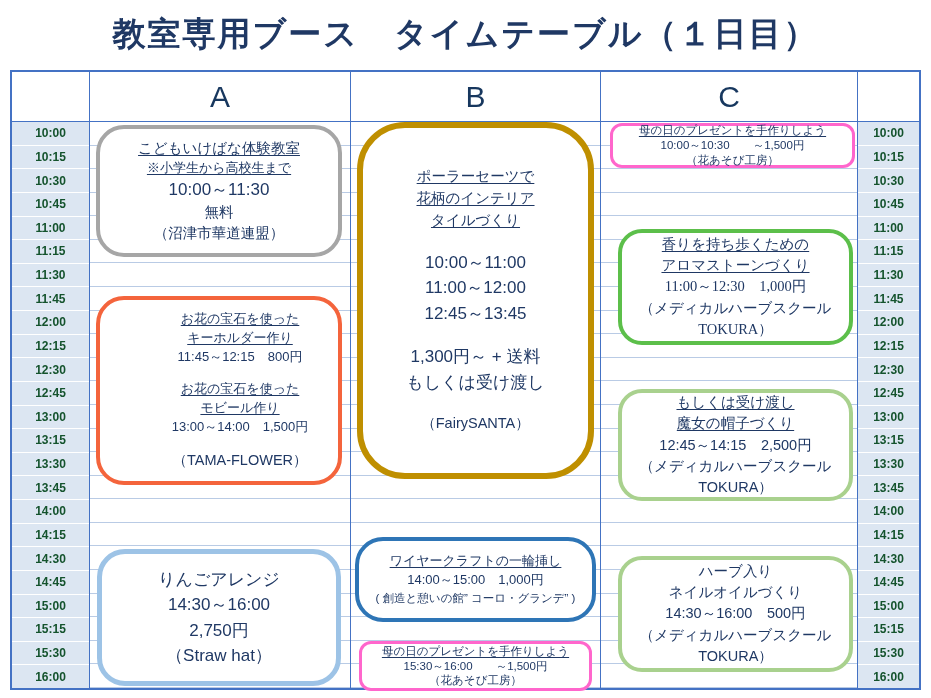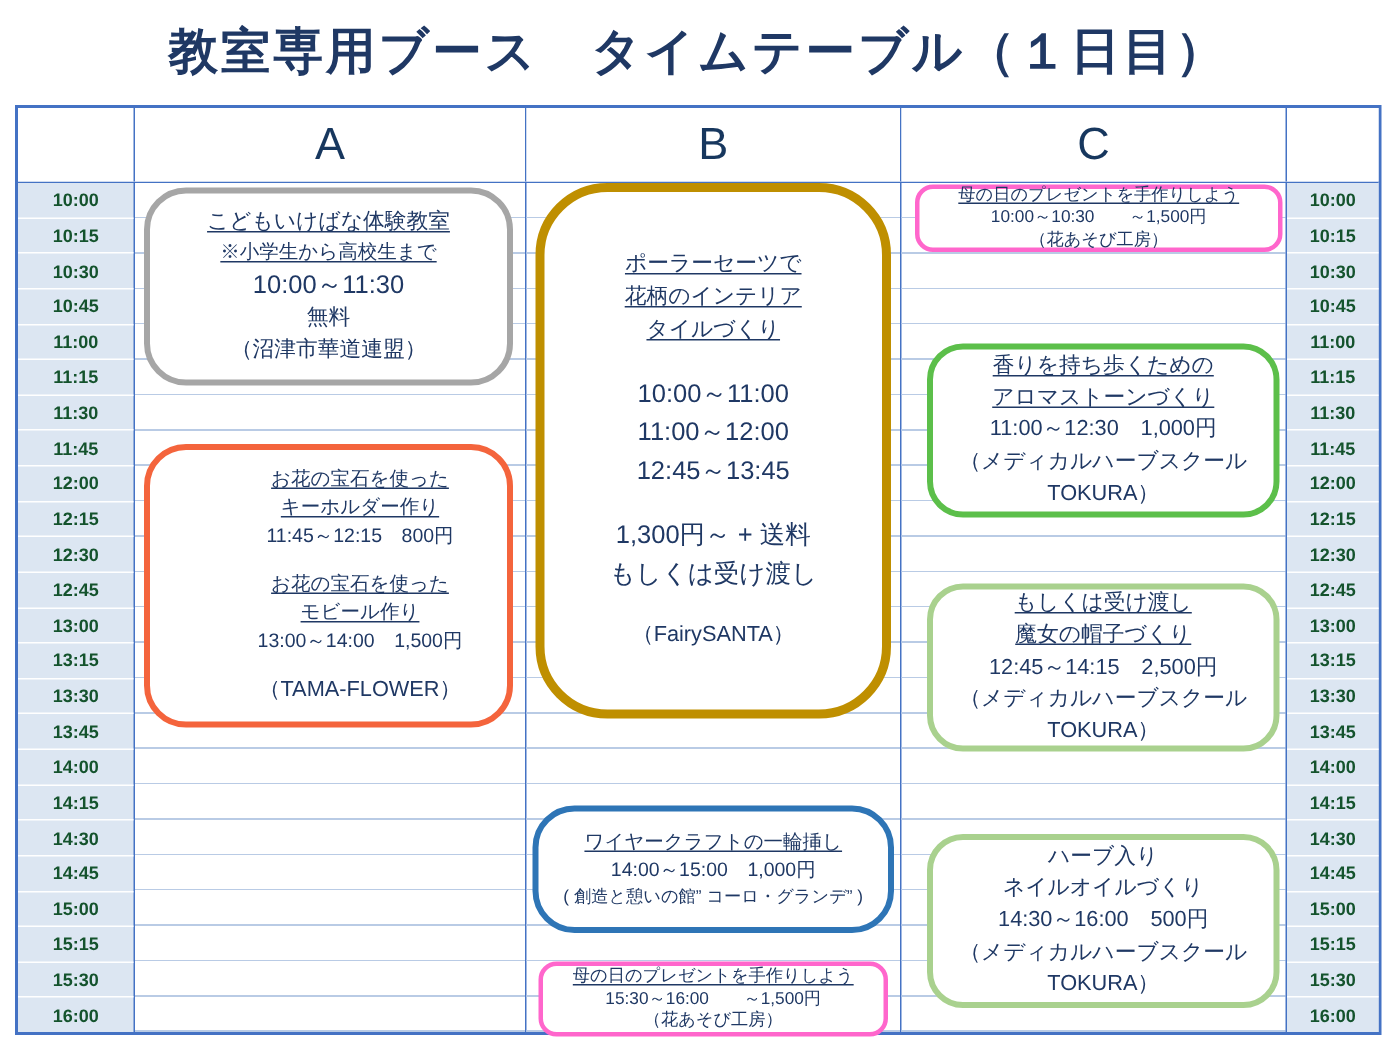--- a/index.html
+++ b/index.html
@@ -155,20 +155,26 @@
     <div class="ln-sm u">キーホルダー作り</div>
     <div class="ln-sm">11:45～12:15　800円</div>
     <div class="sp"></div>
     <div class="ln-sm u">お花の宝石を使った</div>
     <div class="ln-sm u">モビール作り</div>
     <div class="ln-sm">13:00～14:00　1,500円</div>
     <div class="sp"></div>
     <div class="ln-md">（TAMA-FLOWER）</div>
   </div>
 
+  <div class="event box-apple" style="border-color: rgb(157, 195, 230);">
+    <div class="ln-lg">りんごアレンジ</div>
+    <div class="ln-lg">14:30～16:00</div>
+    <div class="ln-lg">2,750円</div>
+    <div class="ln-lg">（Straw hat）</div>
+  </div>
 
   <div class="event box-tile" style="border-color: rgb(191, 143, 0);">
     <div class="ln-md u">ポーラーセーツで</div>
     <div class="ln-md u">花柄のインテリア</div>
     <div class="ln-md u">タイルづくり</div>
     <div class="sp-lg"></div>
     <div class="ln-lg">10:00～11:00</div>
     <div class="ln-lg">11:00～12:00</div>
     <div class="ln-lg">12:45～13:45</div>
     <div class="sp-lg"></div>
@@ -189,21 +195,21 @@
     <div class="ln-xs">15:30～16:00　　～1,500円</div>
     <div class="ln-xs">（花あそび工房）</div>
   </div>
 
   <div class="event box-mothers-early" style="border-color: rgb(255, 102, 204);">
     <div class="ln-xs u">母の日のプレゼントを手作りしよう</div>
     <div class="ln-xs">10:00～10:30　　～1,500円</div>
     <div class="ln-xs">（花あそび工房）</div>
   </div>
 
-  <div class="event box-aroma" style="border-color: rgb(92, 191, 74);">
+  <div class="event box-aroma" style="border-color: rgb(92, 191, 74); font-family: Liberation Serif, serif;">
     <div class="ln-md u">香りを持ち歩くための</div>
     <div class="ln-md u">アロマストーンづくり</div>
     <div class="ln-md">11:00～12:30　1,000円</div>
     <div class="ln-md">（メディカルハーブスクール</div>
     <div class="ln-md">TOKURA）</div>
   </div>
 
   <div class="event box-witch" style="border-color: rgb(169, 209, 142);">
     <div class="ln-md u">もしくは受け渡し</div>
     <div class="ln-md u">魔女の帽子づくり</div>

